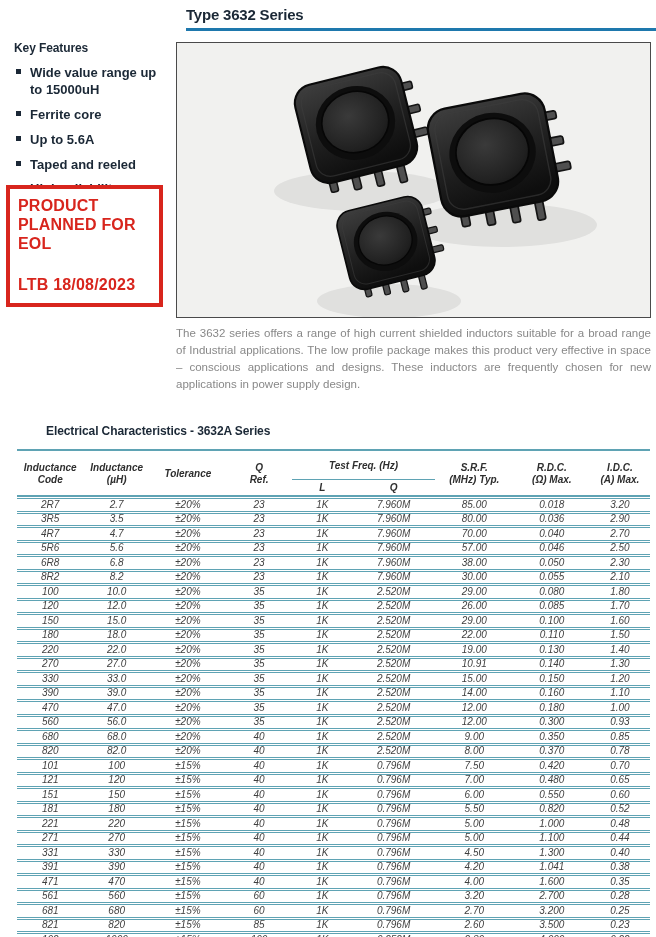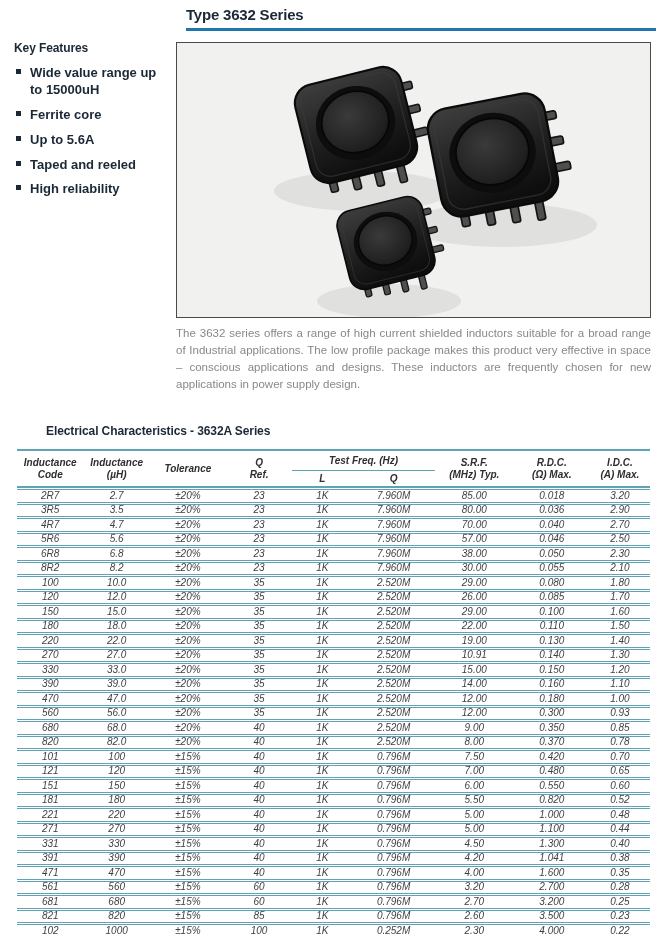--- a/index.html
+++ b/index.html
@@ -63,21 +63,21 @@
   table.ec{
     width:100%;table-layout:fixed;
     border-collapse:separate;border-spacing:0 1px;
     font-size:10px;
     font-style:italic;
   }
   table.ec th{
     font-weight:bold;color:#2e2e2e;text-align:center;vertical-align:middle;
     white-space:pre-line;line-height:1.2;padding:1px 0;
   }
-  th.group{vertical-align:middle;border-bottom:1.5px solid var(--teal);height:19px;}
+  th.group{vertical-align:middle;border-bottom:1.5px solid var(--teal);height:28px;}
   th.hb{border-bottom:2px solid var(--teal);}
   tr.subhead th{height:12px;}
   table.ec tbody td{
     text-align:center;color:var(--cell);
     border-top:1px solid var(--teal);border-bottom:1px solid var(--teal);
     padding:1.5px 0;line-height:8.5px;height:11.5px;
     overflow:hidden;white-space:nowrap;
   }
   .end-rule{margin-top:3px;border-top:1px solid var(--teal);height:0;}
 </style>
@@ -108,20 +108,24 @@
           <span class="kf-bullet"></span>
           <span>Taped and reeled</span>
         </li>
       <li class="kf-item">
           <span class="kf-bullet"></span>
           <span>High reliability</span>
         </li>
     </ul>
   </div>
 
+  <div class="eol">
+    <div class="eol-text">PRODUCT PLANNED FOR EOL</div>
+    <div class="eol-text">LTB 18/08/2023</div>
+  </div>
 
   <div class="photo-box">
     <svg viewBox="0 0 473 274">
       <defs>
         <linearGradient id="gb" x1="0" y1="0" x2="0.2" y2="1">
           <stop offset="0" stop-color="#3f3f3f"></stop>
           <stop offset="0.55" stop-color="#212121"></stop>
           <stop offset="1" stop-color="#0e0e0e"></stop>
         </linearGradient>
         <radialGradient id="gd" cx="0.42" cy="0.38" r="0.8">

